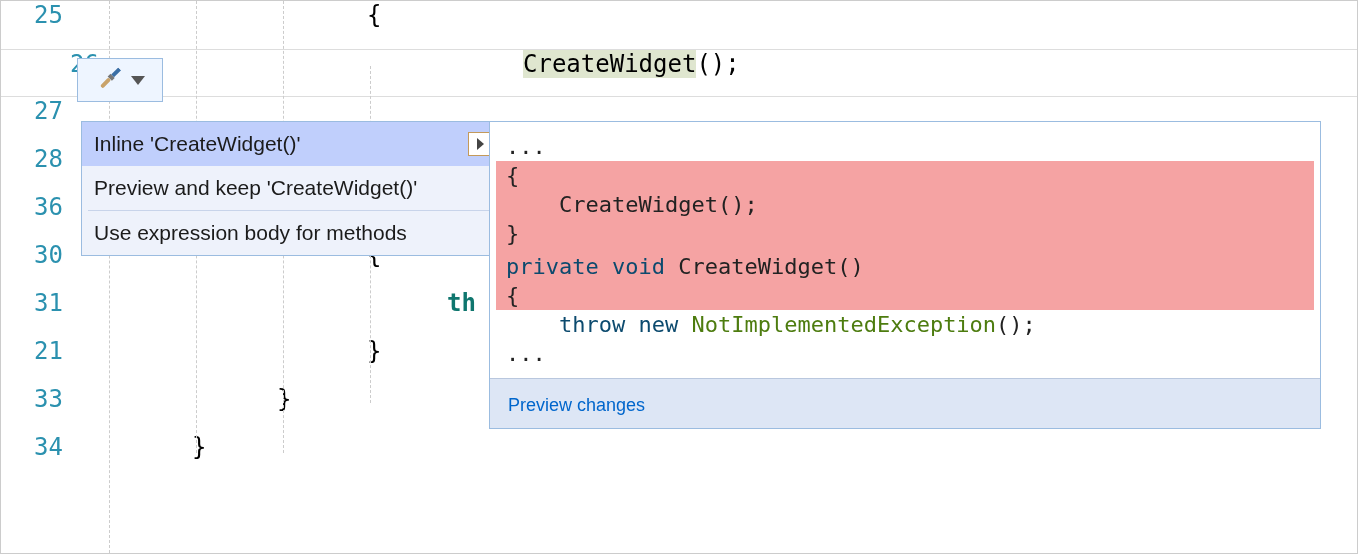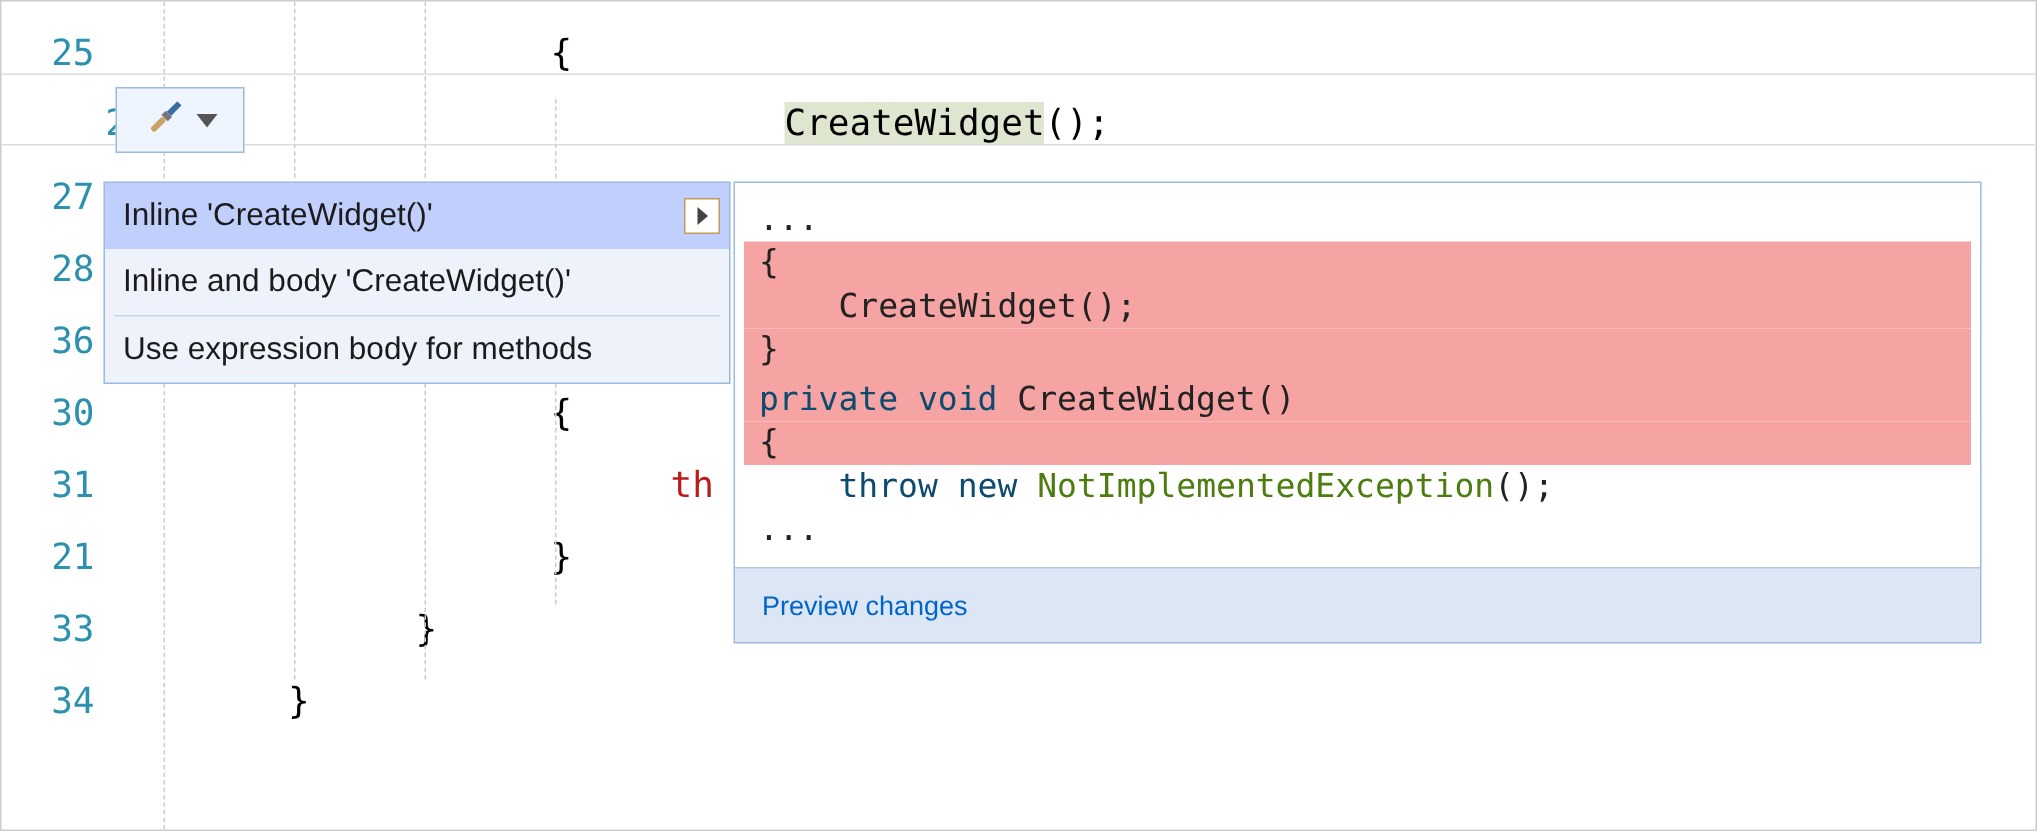--- a/index.html
+++ b/index.html
@@ -15,21 +15,21 @@
     overflow: hidden;
   }
   .editor {
     position: relative;
     width: 100%;
     height: 100%;
   }
   .line {
     display: flex;
     height: 48px;
-    align-items: flex-end;
+    align-items: flex-start;
   }
   .gutter {
     width: 76px;
     text-align: right;
     padding-right: 14px;
     color: #2b91af;
     font-size: 24px;
     font-family: Consolas, monospace;
     flex-shrink: 0;
   }
@@ -53,21 +53,21 @@
   .highlighted-line {
     width: 100%;
     border-top: 1px solid #ddd;
     border-bottom: 1px solid #ddd;
     padding-left: 36px;
   }
   .hl-token {
     background: #dfe6cf;
     margin-left: 40px;
   }
-  .kw { color: #b91c1c; }
+  .kw { color: #0f766e; font-weight: bold; }
 
   
   .qa-button {
     position: absolute;
     left: 76px;
     top: 57px;
     width: 86px;
     height: 44px;
     background: #eef5ff;
     border: 1px solid #9bbce0;
@@ -83,21 +83,21 @@
   .chev {
     width: 0; height: 0;
     border-left: 7px solid transparent;
     border-right: 7px solid transparent;
     border-top: 9px solid #555;
   }
 
   
   .qa-menu {
     position: absolute;
-    left: 68px;
+    left: 80px;
     top: 120px;
     width: 418px;
     background: #eef2fb;
     border: 1px solid #9bbce0;
     font-family: 'Segoe UI', sans-serif;
     font-size: 21px;
     color: #1b1b1b;
   }
   .qa-menu .item {
     height: 44px;
@@ -229,21 +229,21 @@
   </span>
   <span class="chev"></span>
 </div>
 
 <div class="qa-menu">
   <div class="item selected">
     <span>Inline 'CreateWidget()'</span>
     <span class="submenu-arrow"></span>
   </div>
   <div class="item">
-    <span>Inline and body 'CreateWidget()'</span>
+    <span>Preview and keep 'CreateWidget()'</span>
   </div>
   <div class="divider"></div>
   <div class="item">
     <span>Use expression body for methods</span>
   </div>
 </div>
 
 <div class="preview">
   <div class="preview-body">
     <div class="pv-line">...</div>

